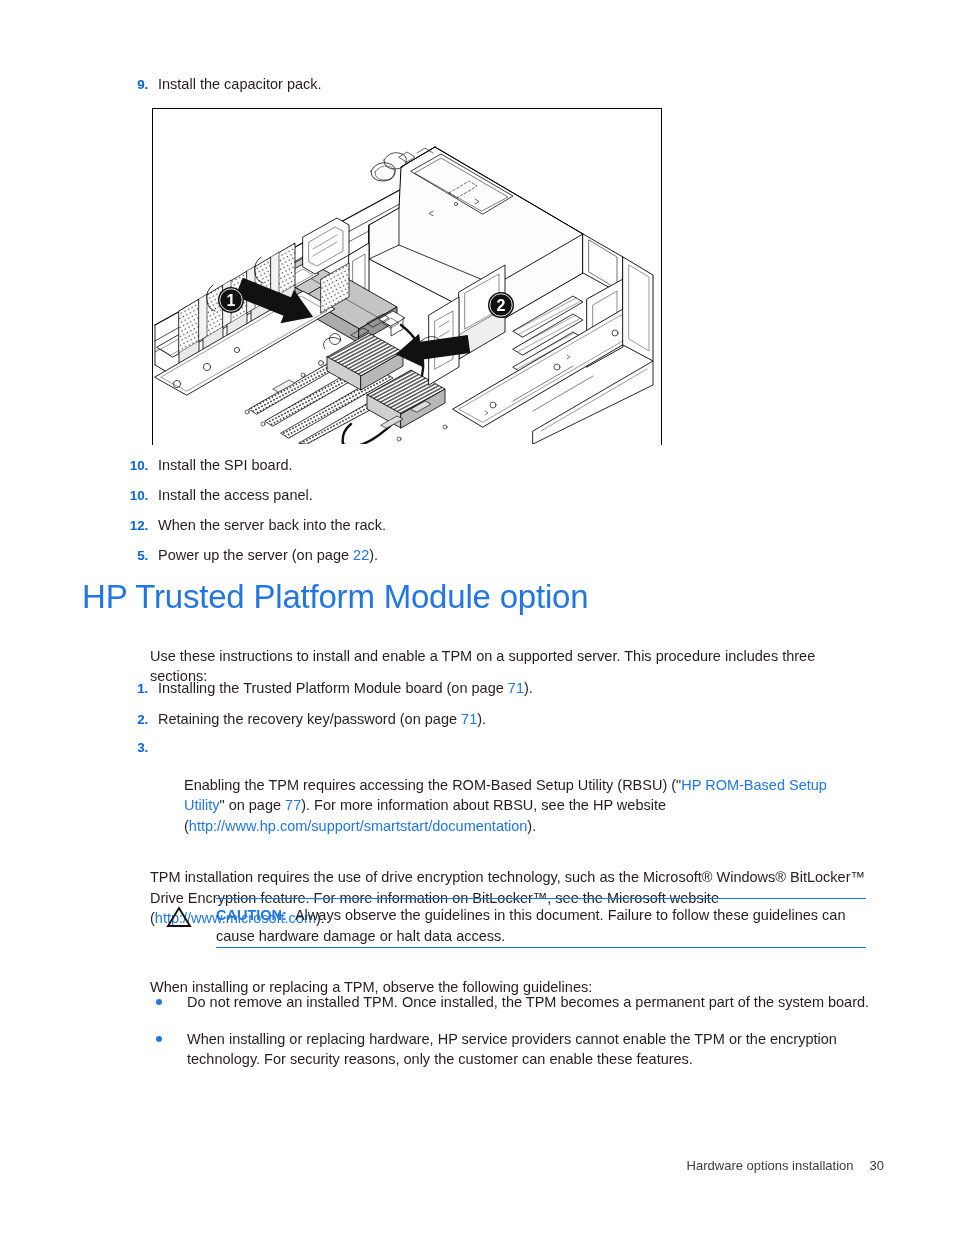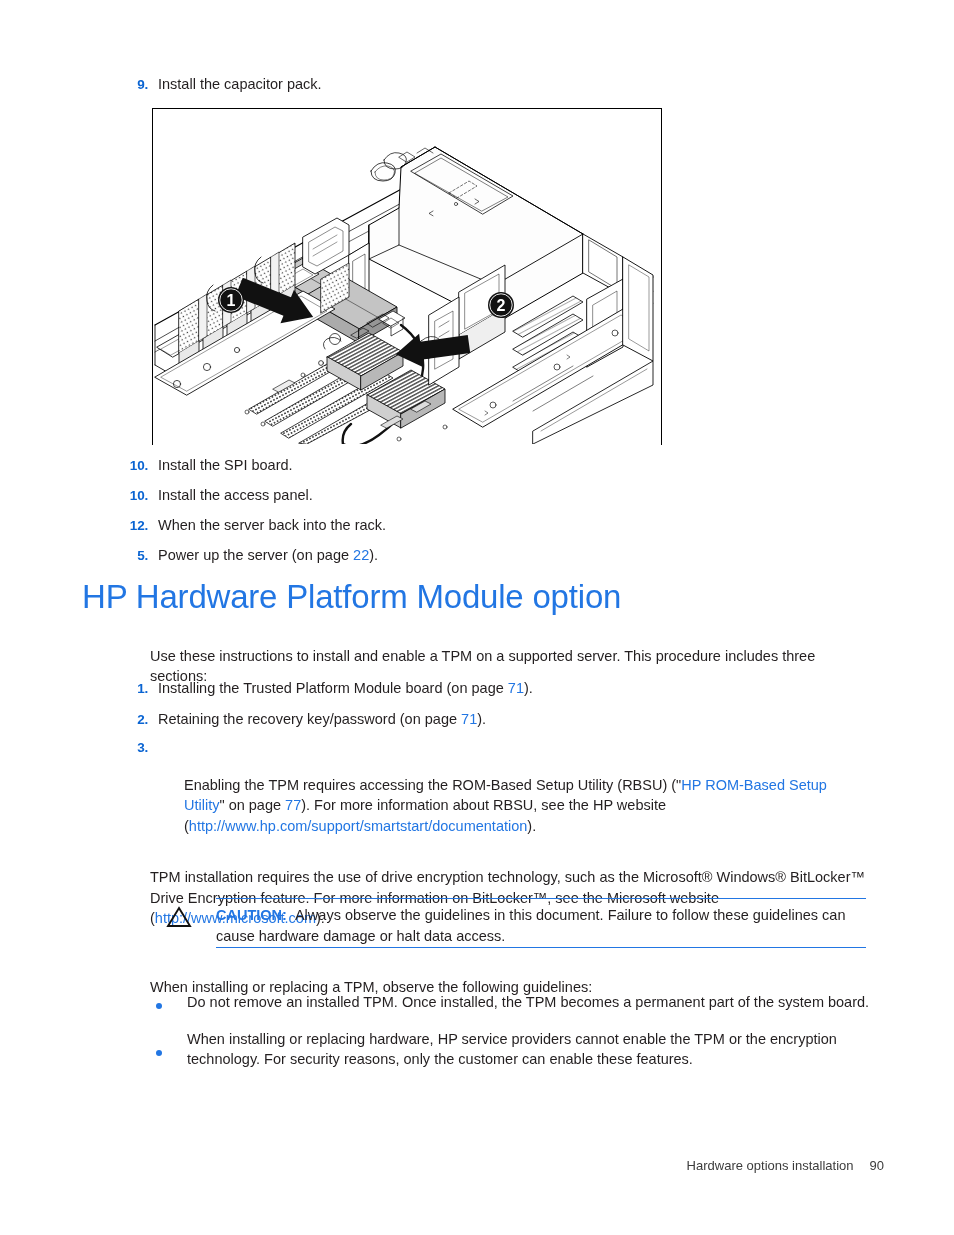--- a/index.html
+++ b/index.html
@@ -133,21 +133,21 @@
 
   
   .bullets {
     position: absolute;
     top: 992px;
     left: 150px;
     width: 730px;
   }
   .bullet-row {
     display: flex;
-    align-items: center;
+    align-items: flex-start;
     margin-bottom: 16px;
   }
   .bullet-dot {
     flex: 0 0 37px;
     width: 37px;
     padding-top: 7px;
   }
   .bullet-dot i {
     display: block;
     width: 6px;
@@ -425,21 +425,21 @@
     <div class="olist-row">
       <span class="olist-num">12.</span>
       <span class="olist-txt">When the server back into the rack.</span>
     </div>
     <div class="olist-row">
       <span class="olist-num">5.</span>
       <span class="olist-txt"><span>Power up the server (on page </span><a class="doclink" href="#">22</a><span>).</span></span>
     </div>
   </div>
 
-  <h1 class="h1">HP Hardware Platform Module option</h1>
+  <h1 class="h1">HP Trusted Platform Module option</h1>
 
   <p class="para p-intro">Use these instructions to install and enable a TPM on a supported server. This procedure includes three sections:</p>
 
   <div class="olist tpm-steps">
     <div class="olist-row">
       <span class="olist-num">1.</span>
       <span class="olist-txt"><span>Installing the Trusted Platform Module board (on page </span><a class="doclink" href="#">71</a><span>).</span></span>
     </div>
     <div class="olist-row">
       <span class="olist-num">2.</span>
@@ -476,16 +476,16 @@
     </div>
     <div class="bullet-row">
       <span class="bullet-dot">
           <i></i>
         </span>
       <span class="bullet-txt">When installing or replacing hardware, HP service providers cannot enable the TPM or the encryption technology. For security reasons, only the customer can enable these features.</span>
     </div>
   </div>
 
   <div class="footer">
-    <span>Hardware options installation</span><span class="fnum">90</span>
+    <span>Hardware options installation</span><span class="fnum">30</span>
   </div>
 
 </div>
 
 </body></html>

